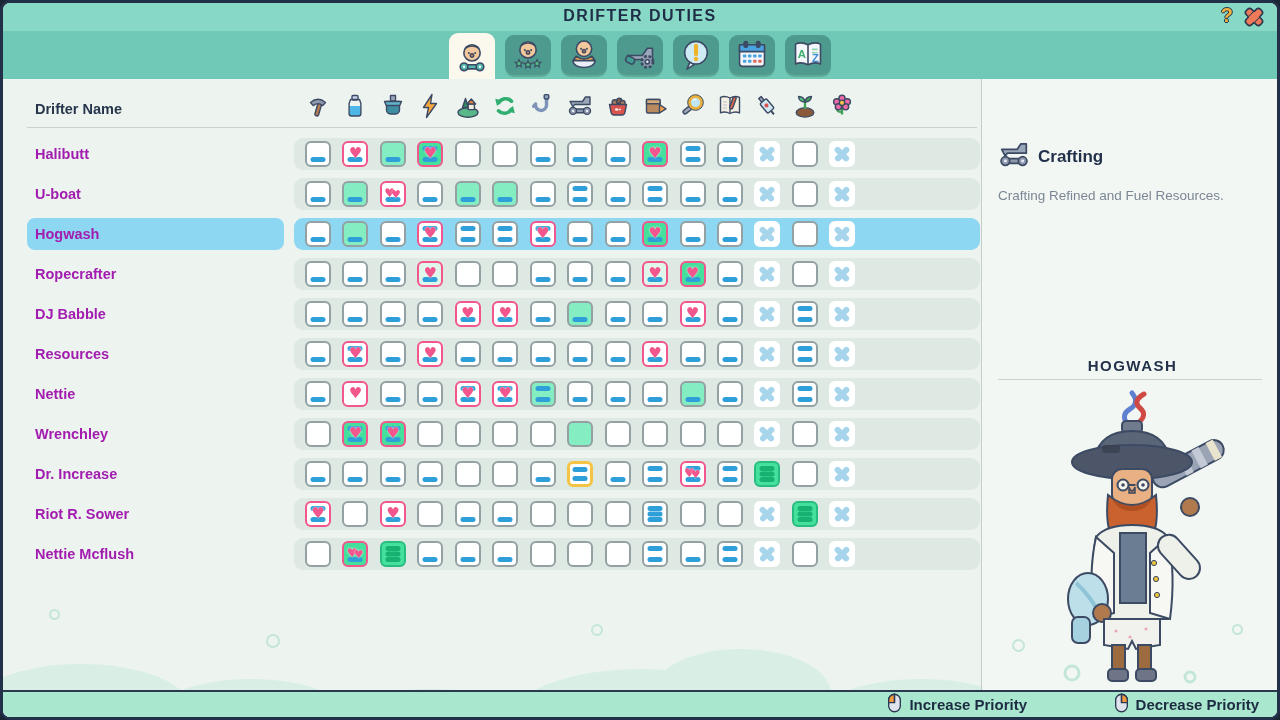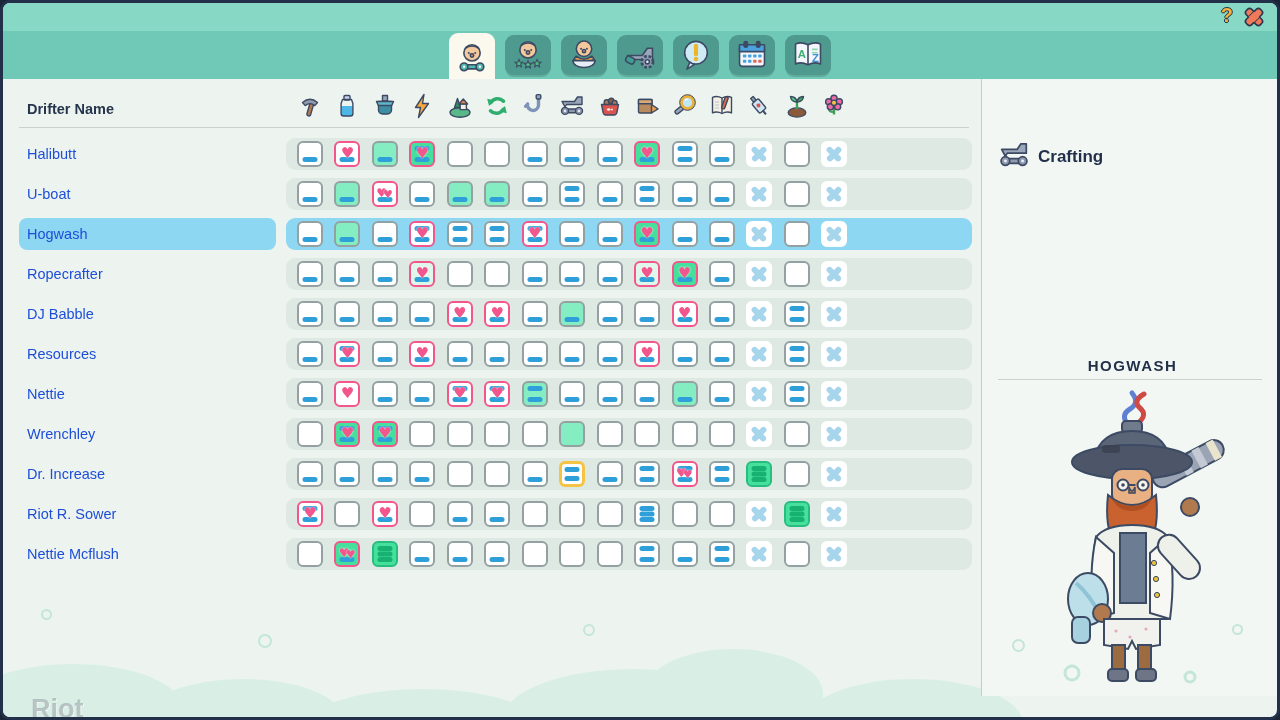--- a/index.html
+++ b/index.html
@@ -14,26 +14,26 @@
   .help-btn{position:absolute;right:44px;top:1px;font-size:20px;font-weight:800;color:#f2b23c;
     text-shadow:-1px 0 #2a3950,1px 0 #2a3950,0 -1px #2a3950,0 1px #2a3950;cursor:pointer;}
   .close-btn{position:absolute;right:12px;top:3px;width:22px;height:22px;cursor:pointer;}
   
   .tabbar{position:absolute;left:0;top:28px;width:100%;height:48px;background:#6fc9b6;}
   .tab{position:absolute;top:4px;width:46px;height:40px;border-radius:9px;background:#4f9a8e;
     box-shadow:0 2px 0 rgba(0,0,0,0.15);display:flex;align-items:center;justify-content:center;cursor:pointer;}
   .tab.selected{top:2px;height:50px;background:#fbf8ee;border-radius:9px 9px 4px 4px;box-shadow:none;}
   .tab svg{width:34px;height:34px;}
   
-  .main{position:absolute;left:0;top:76px;width:978px;height:617px;background:#edf4f0;}
+  .main{position:absolute;left:8px;top:76px;width:978px;height:617px;background:#edf4f0;}
   .col-header{position:absolute;left:24px;top:22px;font-size:14.5px;font-weight:700;color:#26354c;}
   .duty-head{position:absolute;top:14px;width:26px;height:26px;}
   .duty-head svg{width:26px;height:26px;}
   .header-rule{position:absolute;left:16px;top:48px;width:950px;height:1px;background:#c8d3ce;}
-  .row-name{position:absolute;left:24px;font-size:14.5px;font-weight:400;color:#1d4ed8;line-height:32px;cursor:pointer;}
+  .row-name{position:absolute;left:24px;font-size:14.5px;font-weight:700;color:#a21caf;line-height:32px;cursor:pointer;}
   .row-hl{position:absolute;left:16px;width:257px;height:32px;border-radius:8px;background:#8ed7f3;}
   .row-strip{position:absolute;left:283px;width:686px;height:32px;border-radius:9px;background:#dfe9e4;}
   .row-strip.selected{background:#8ed7f3;}
   
   .cell{position:absolute;top:3px;width:26px;height:26px;border-radius:6px;background:#fff;
     border:2px solid #94a1a2;box-sizing:border-box;cursor:pointer;}
   .cell.bg-green{background:#84eec2;}
   .cell.bg-bright{background:#45e09c;}
   .cell.bg-light{background:#dff7eb;}
   .cell.b-pink{border-color:#f2568c;}
@@ -80,20 +80,21 @@
   .footer-btn svg{width:17px;height:20px;}
   #btn-increase{right:250px;}
   #btn-decrease{right:18px;}
 </style>
 </head>
 <body>
 
 <div class="stage">
 
   <div class="titlebar">
+    <div class="title">DRIFTER DUTIES</div>
     <div class="help-btn">?</div>
     <div class="close-btn">
       <svg viewBox="0 0 22 22">
         <g transform="rotate(45 11 11)">
           <rect x="1" y="7.2" width="20" height="7.6" rx="3" fill="#ef7a5a" stroke="#2a3950" stroke-width="1.6"></rect>
           <rect x="7.2" y="1" width="7.6" height="20" rx="3" fill="#ef7a5a" stroke="#2a3950" stroke-width="1.6"></rect>
           <rect x="7.2" y="7.2" width="7.6" height="7.6" fill="#ef7a5a"></rect>
         </g>
       </svg>
     </div>
@@ -887,20 +888,21 @@
                 <path d="M3 8.5 h12.5 l3 -4.5 h4.5 v7.5 l-15.5 0 l-1.5 2.5 z" fill="#9aa7bb"></path>
                 <rect x="6.5" y="16" width="13" height="3.8" rx="1.9" fill="#8e99ad"></rect>
                 <circle cx="6" cy="17.9" r="3.5" fill="#8e99ad"></circle>
                 <circle cx="20" cy="17.9" r="3.5" fill="#8e99ad"></circle>
                 <circle cx="6" cy="17.9" r="1.2" fill="#e8eef8" stroke="none"></circle>
                 <circle cx="20" cy="17.9" r="1.2" fill="#e8eef8" stroke="none"></circle>
               </g>
             </svg></span>
         <span class="duty-info-title">Crafting</span>
       </div>
+      <p class="duty-desc">Crafting Refined and Fuel Resources.</p>
     </div>
 
     <div class="char-name">HOGWASH</div>
     <div class="char-rule"></div>
 
     <svg class="char-art" viewBox="0 0 200 300">
 
       <g transform="rotate(-28 150 80)">
         <rect x="118" y="70" width="78" height="20" rx="10" fill="#9aa4b5" stroke="#3c4a63" stroke-width="2"></rect>
         <rect x="150" y="70" width="8" height="20" fill="#c3cad6"></rect>
@@ -956,13 +958,35 @@
       <rect x="104" y="282" width="20" height="12" rx="4" fill="#6d7587" stroke="#3c4a63" stroke-width="2"></rect>
 
       <circle cx="40" cy="286" r="7" fill="none" stroke="#c3e6d7" stroke-width="3"></circle>
       <circle cx="158" cy="290" r="5" fill="none" stroke="#c3e6d7" stroke-width="3"></circle>
     </svg>
 
     <div class="bubble" style="left:30px;top:560px;width:9px;height:9px;"></div>
     <div class="bubble" style="left:250px;top:545px;width:7px;height:7px;"></div>
   </div>
 
+  <div class="footer">
+    <div class="footer-btn" id="btn-increase">
+      <span><svg viewBox="0 0 20 24">
+            <g stroke="#2a3950" stroke-width="1.6">
+              <path d="M3 8.5 a7 7 0 0 1 14 0 v7 a7 7 0 0 1 -14 0 z" fill="#dfe3ee"></path>
+              <path d="M3 8.5 a7 7 0 0 1 7 -7 v10 h-7 z" fill="#f29a3d"></path>
+              <path d="M10 1.5 v10"></path>
+            </g>
+          </svg></span>
+      <span>Increase Priority</span>
+    </div>
+    <div class="footer-btn" id="btn-decrease">
+      <span><svg viewBox="0 0 20 24">
+            <g stroke="#2a3950" stroke-width="1.6">
+              <path d="M3 8.5 a7 7 0 0 1 14 0 v7 a7 7 0 0 1 -14 0 z" fill="#dfe3ee"></path>
+              <path d="M17 8.5 a7 7 0 0 0 -7 -7 v10 h7 z" fill="#f29a3d"></path>
+              <path d="M10 1.5 v10"></path>
+            </g>
+          </svg></span>
+      <span>Decrease Priority</span>
+    </div>
+  </div>
 </div>
 
 </body></html>

